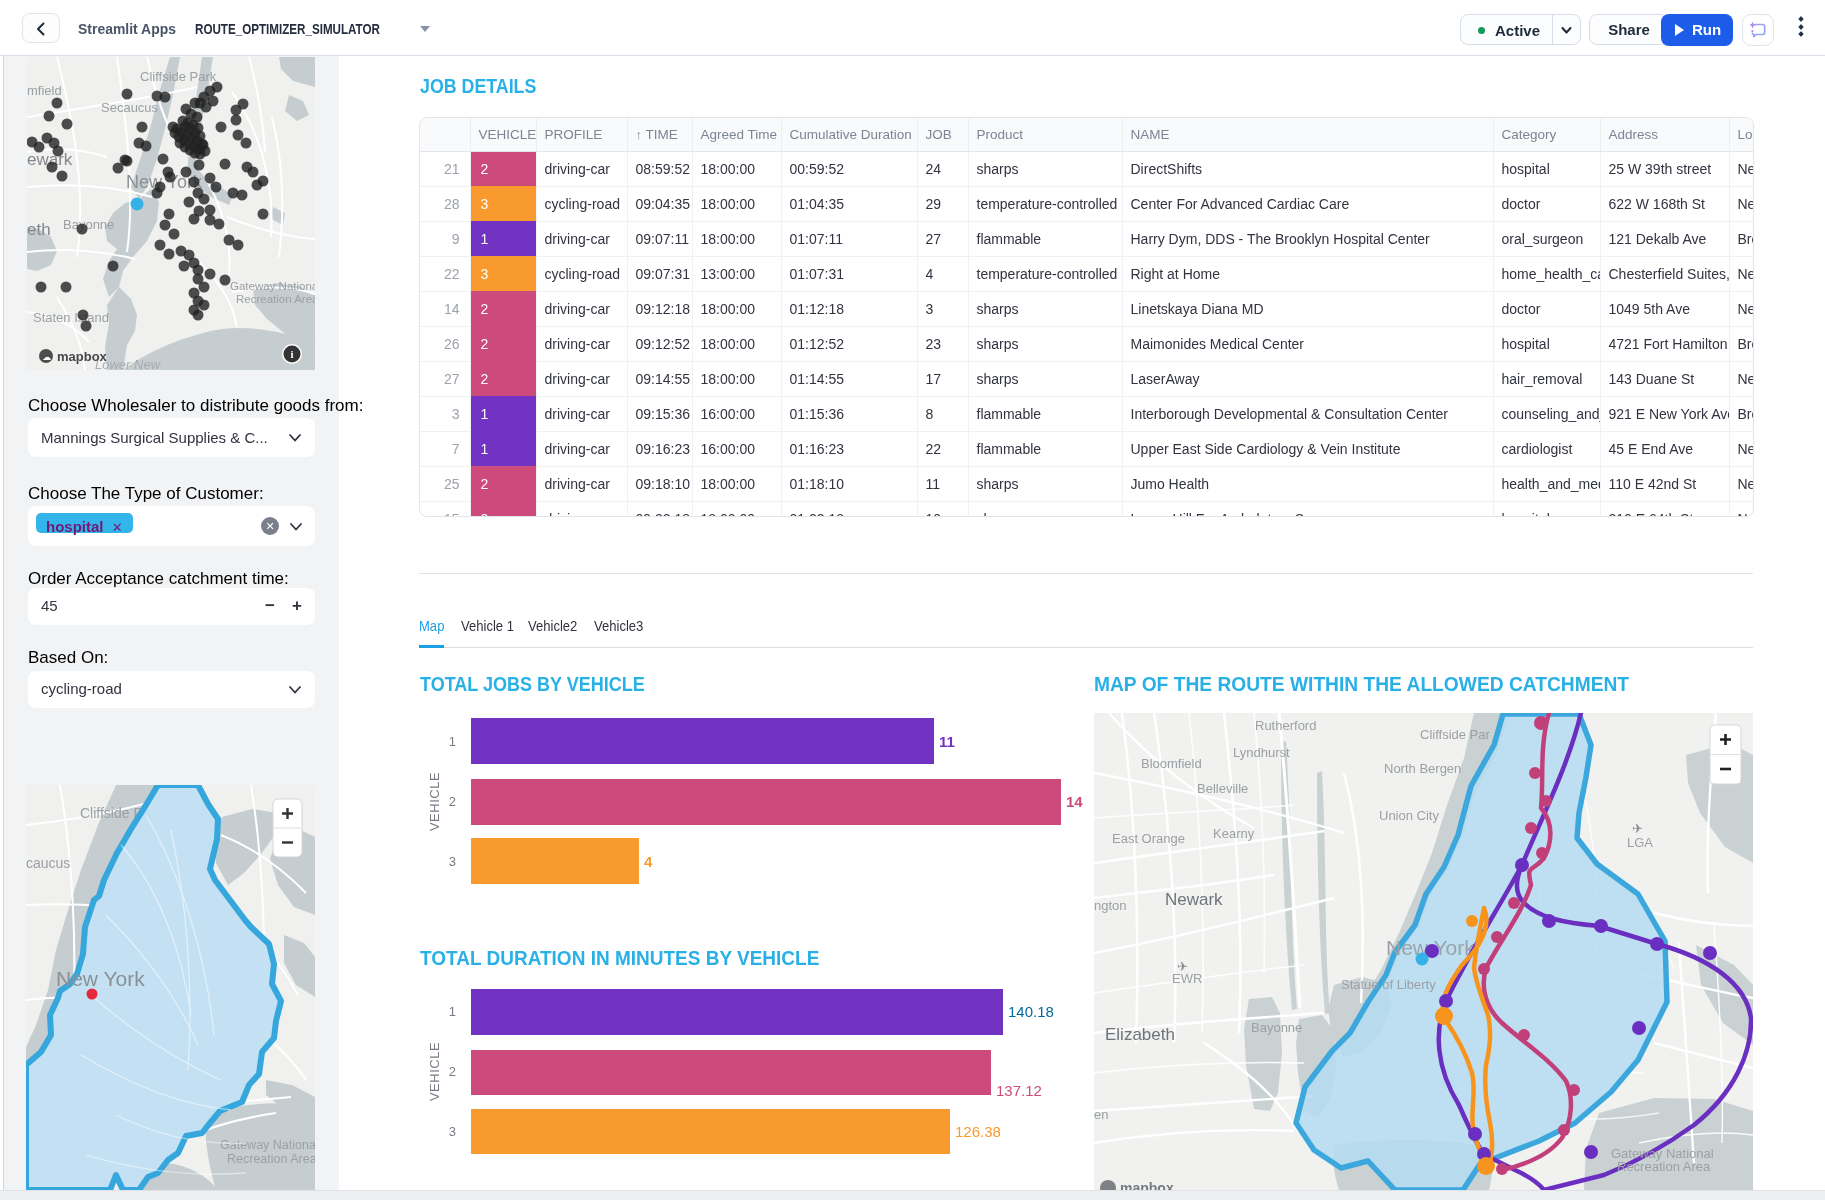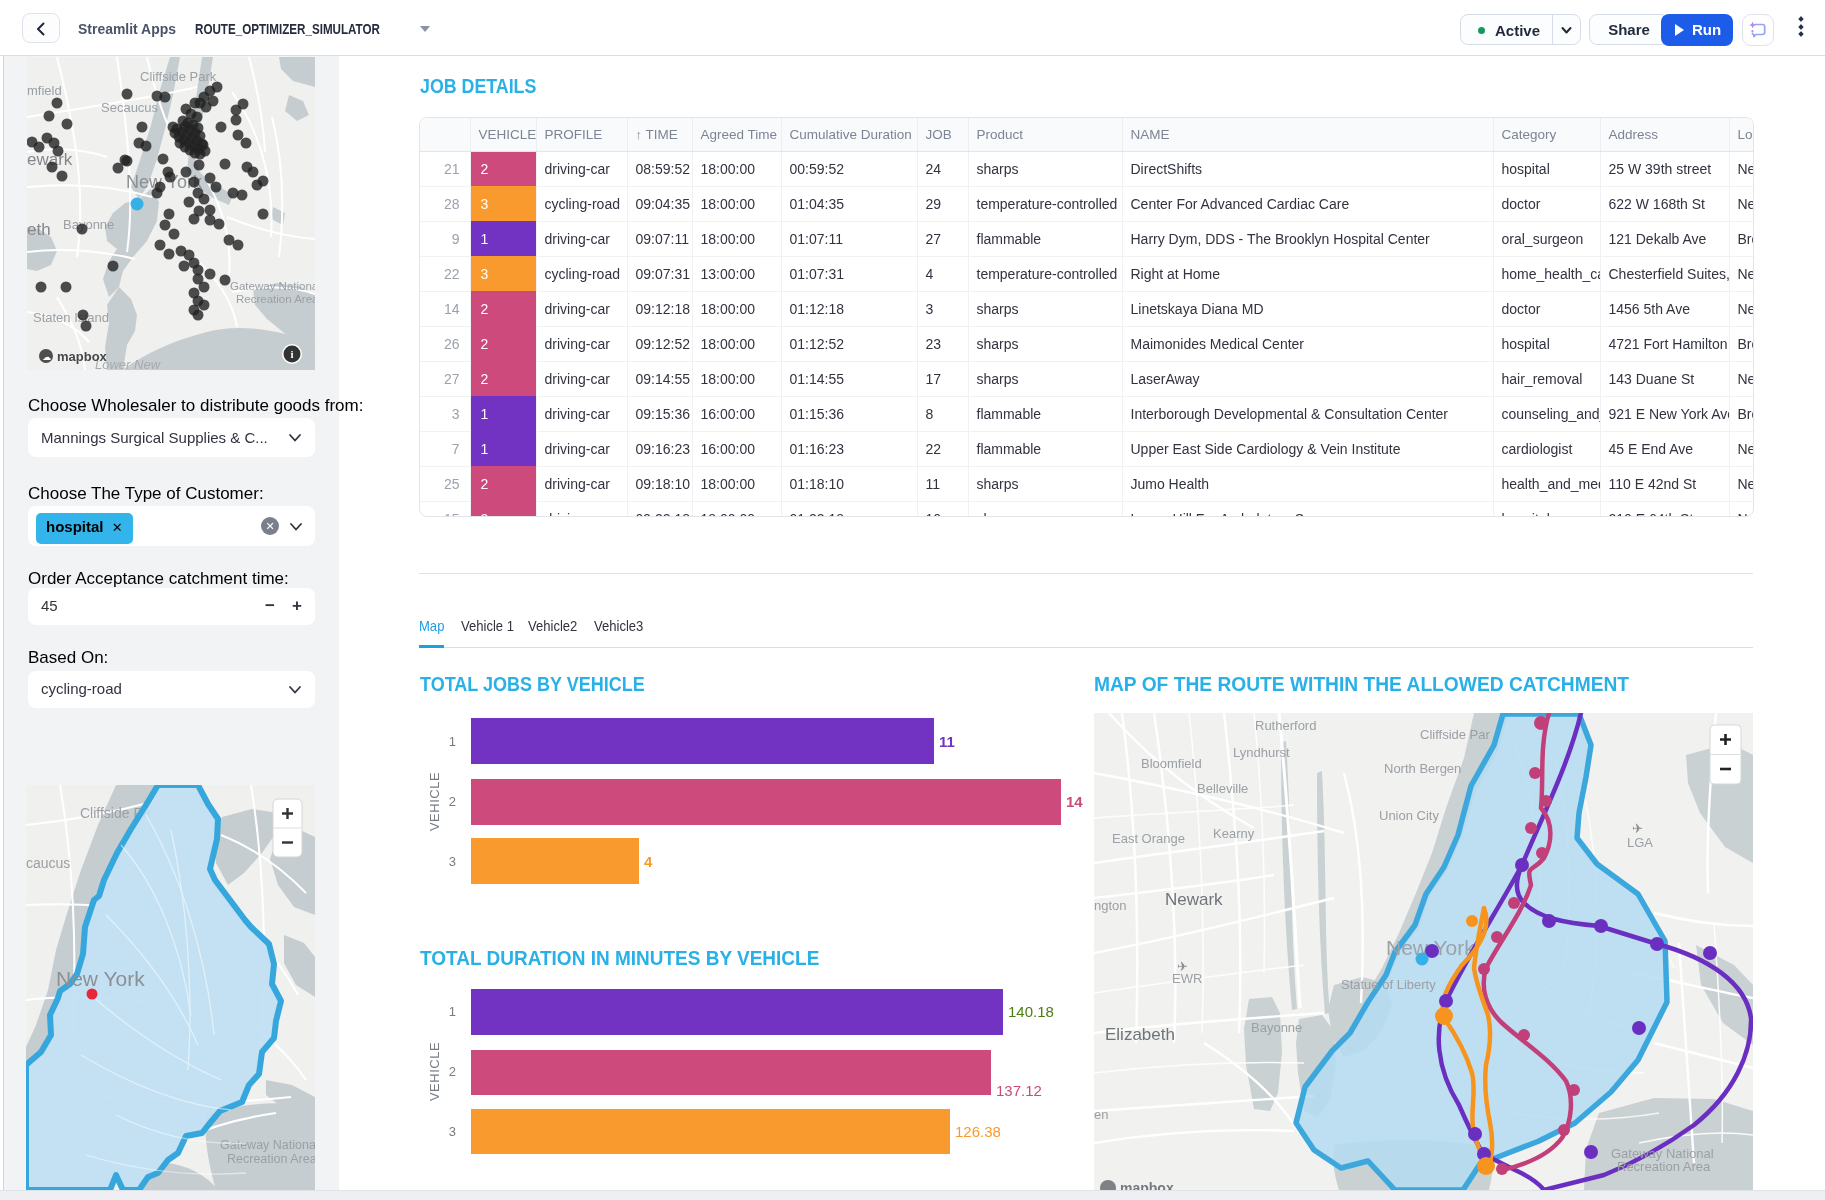--- a/index.html
+++ b/index.html
@@ -274,21 +274,21 @@
 </svg></div>
   <div class="sblabel" style="left:28px;top:396px;">Choose Wholesaler to distribute goods from:</div>
   <div class="sbbox" style="top:418px;height:39px;">
       <span class="txt" style="top:11px;">Mannings Surgical Supplies &amp; C...</span>
     <svg style="position:absolute;right:13px;top:14px;" width="14" height="12" viewBox="0 0 14 12">
         <path d="M2 3 L7 8.5 L12 3" stroke="#31333f" stroke-width="1.8" fill="none" stroke-linecap="round"></path>
       </svg>
     </div>
   <div class="sblabel" style="left:28px;top:484px;">Choose The Type of Customer:</div>
   <div class="sbbox" style="top:506px;height:40px;">
-    <span style="position:absolute;left:8px;top:7px;background:#33b5ec;color:#000000;border-radius:5px;height:31px;line-height:27px;padding:0 10px;font-size:15px;font-weight:700;">hospital&nbsp;&nbsp;<span style="font-weight:400;font-size:13px;">✕</span></span>
+    <span style="position:absolute;left:8px;top:7px;background:#33b5ec;color:#701a75;border-radius:5px;height:20px;line-height:27px;padding:0 10px;font-size:15px;font-weight:700;">hospital&nbsp;&nbsp;<span style="font-weight:400;font-size:13px;">✕</span></span>
     <span style="position:absolute;right:36px;top:11px;width:18px;height:18px;border-radius:50%;background:#7b7f8c;color:#fff;font-size:11px;text-align:center;line-height:18px;">✕</span>
     <svg style="position:absolute;right:12px;top:15px;" width="14" height="12" viewBox="0 0 14 12">
         <path d="M2 3 L7 8.5 L12 3" stroke="#31333f" stroke-width="1.8" fill="none" stroke-linecap="round"></path>
       </svg>
   </div>
   <div class="sblabel" style="left:28px;top:569px;">Order Acceptance catchment time:</div>
   <div class="sbbox" style="top:588px;height:37px;">
       <span class="txt" style="top:9px;">45</span>
     <span style="position:absolute;right:40px;top:8px;font-size:17px;color:#31333f;font-weight:700;">−</span>
     <span style="position:absolute;right:13px;top:8px;font-size:17px;color:#31333f;font-weight:700;">+</span>
@@ -444,21 +444,21 @@
             <td class="rn">14</td>
             <td class="vh v2">2</td>
             <td>driving-car</td>
             <td>09:12:18</td>
             <td>18:00:00</td>
             <td>01:12:18</td>
             <td>3</td>
             <td>sharps</td>
             <td>Linetskaya Diana MD</td>
             <td>doctor</td>
-            <td>1456 5th Ave</td>
+            <td>1049 5th Ave</td>
             <td>New York</td>
           </tr>
 <tr>
             <td class="rn">26</td>
             <td class="vh v2">2</td>
             <td>driving-car</td>
             <td>09:12:52</td>
             <td>18:00:00</td>
             <td>01:12:52</td>
             <td>23</td>
@@ -564,21 +564,21 @@
   <div class="vlab" style="left:644px;top:853px;color:#f89a2d;">4</div>
 
   <div class="h2" style="left:420px;top:947px;transform:scaleX(0.95);">TOTAL DURATION IN MINUTES BY VEHICLE</div>
   <div class="vehlab" style="left:405px;top:1064px;">VEHICLE</div>
   <div class="ylab" style="left:426px;top:1004px;">1</div>
   <div class="ylab" style="left:426px;top:1064px;">2</div>
   <div class="ylab" style="left:426px;top:1124px;">3</div>
   <div class="bar v1" style="top:989px;width:532px;height:46px;"></div>
   <div class="bar v2" style="top:1050px;width:520px;height:45px;"></div>
   <div class="bar v3" style="top:1109px;width:479px;height:45px;"></div>
-  <div class="vlab" style="left:1008px;top:1003px;color:#4d7c0f;font-weight:400;">140.18</div>
+  <div class="vlab" style="left:1008px;top:1003px;color:#0369a1;font-weight:400;">140.18</div>
   <div class="vlab" style="left:996px;top:1064px;color:#cc4b7c;font-weight:400;margin-top:18px;">137.12</div>
   <div class="vlab" style="left:955px;top:1123px;color:#f89a2d;font-weight:400;">126.38</div>
 
   <div id="mapC" class="abs" style="left:1094px;top:713px;width:659px;height:477px;"><svg width="659" height="477" viewBox="0 0 659 477">
 <rect width="659" height="477" fill="#f1f2f0"></rect>
 <g fill="#c9d1d3">
  <path d="M380,0 L415,0 L403,40 L382,78 L368,124 L354,156 L336,183 L325,214 L305,241 L296,264 L285,290 L272,310 L258,305 L270,285 L288,255 L305,220 L322,180 L338,140 L352,95 L370,45 Z"></path>
  <path d="M240,272 L268,264 L292,270 L298,292 L288,318 L270,338 L250,344 L238,324 L234,296 Z"></path>
  <path d="M155,286 L178,284 L186,300 L188,340 L184,380 L176,398 L160,396 L152,352 L150,316 Z M205,306 L228,302 L240,318 L242,352 L236,388 L224,404 L210,398 L204,360 L202,330 Z"></path>
  <path d="M192,28 C198,120 196,210 203,296 L198,297 C190,210 187,118 187,30 Z"></path>

